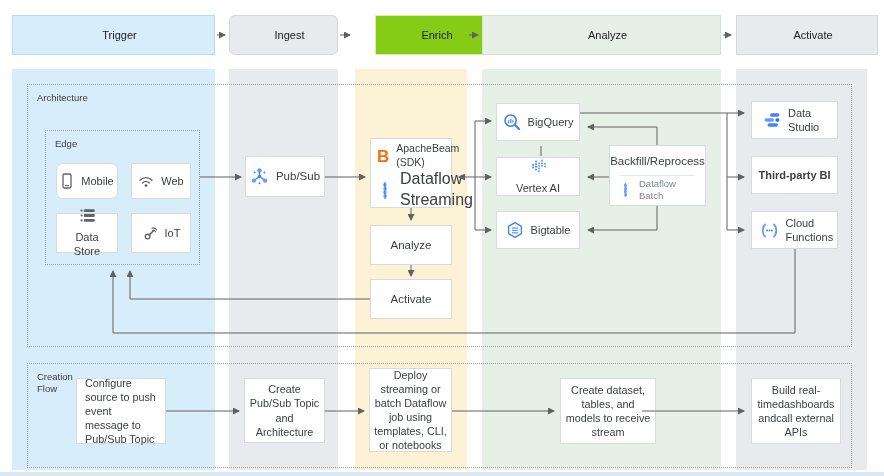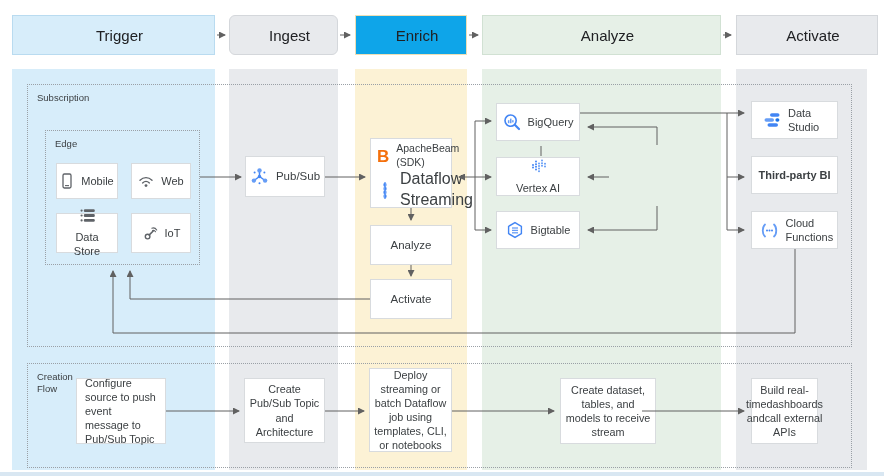--- a/index.html
+++ b/index.html
@@ -4,21 +4,21 @@
 <style>
   html,body{margin:0;padding:0;background:#fff;}
   #canvas{
     position:relative;width:884px;height:476px;background:#ffffff;overflow:hidden;
     font-family:"Liberation Sans","DejaVu Sans",sans-serif;color:#3C4043;
   }
   .band{position:absolute;top:69px;height:401px;z-index:1;}
   .hdr{
     position:absolute;top:15px;height:40px;z-index:2;box-sizing:border-box;
     border:1px solid transparent;display:flex;align-items:center;justify-content:center;
-    font-size:15px;color:#202124;padding-left:12px;
+    font-size:11px;color:#202124;padding-left:12px;
   }
   .sect{position:absolute;border:1px dotted #9AA0A6;z-index:3;box-sizing:border-box;}
   .sect-label{position:absolute;left:9px;top:7px;font-size:9.5px;color:#3C4043;line-height:1.25;}
   .node{
     position:absolute;background:#fff;border:1px solid #D8DBDE;z-index:4;box-sizing:border-box;
     display:flex;align-items:center;justify-content:center;gap:7px;
     font-size:11px;line-height:1.3;color:#3C4043;text-align:center;padding:2px 4px;
   }
   .node .lbl{flex:0 1 auto;}
   .node .lbl.left{text-align:left;}
@@ -47,41 +47,41 @@
   <div class="band" style="left: 736px; width: 131px; background: rgb(232, 234, 237); border-color: rgb(212, 215, 219);"></div>
 
   <div id="bottom-strip"></div>
 
   <div class="hdr" style="left: 12px; width: 203px; background: rgb(215, 237, 250); border-color: rgb(185, 219, 240);">
       <span>Trigger</span>
     </div>
   <div class="hdr" style="left: 229px; width: 109px; background: rgb(232, 234, 237); border-color: rgb(212, 215, 219); border-radius: 6px;">
       <span>Ingest</span>
     </div>
-  <div class="hdr" style="left: 355px; width: 112px; background: #0ea5e9; border-color: rgb(237, 223, 182); text-align: right;">
+  <div class="hdr" style="left: 375px; width: 112px; background: #84cc16; border-color: rgb(237, 223, 182); text-align: right;">
       <span>Enrich</span>
     </div>
   <div class="hdr" style="left: 482px; width: 239px; background: rgb(230, 240, 231); border-color: rgb(209, 225, 211);">
       <span>Analyze</span>
     </div>
   <div class="hdr" style="left: 736px; width: 142px; background: rgb(232, 234, 237); border-color: rgb(212, 215, 219);">
       <span>Activate</span>
     </div>
 
   <div class="sect" style="left:27px;top:84px;width:825px;height:263px;">
-    <span class="sect-label">Subscription</span>
+    <span class="sect-label">Architecture</span>
   </div>
   <div class="sect" style="left:45px;top:130px;width:155px;height:135px;">
     <span class="sect-label">Edge</span>
   </div>
   <div class="sect" style="left:27px;top:363px;width:825px;height:105px;">
     <span class="sect-label" style="width:42px;display:block;">Creation Flow</span>
   </div>
 
-  <div class="node" style="left:56px;top:163px;width:62px;height:36px;">
+  <div class="node" style="left:56px;top:163px;width:62px;height:36px;border-radius:7px;">
     <span class="icon">
       <svg width="14" height="16" viewBox="0 0 14 16">
           <rect x="3" y="1" width="8" height="14" rx="1.4" fill="none" stroke="#5F6368" stroke-width="1.3"></rect>
           <line x1="5" y1="12.6" x2="9" y2="12.6" stroke="#5F6368" stroke-width="1.1"></line>
         </svg>
     </span>
     <span class="lbl">Mobile</span>
   </div>
 
   <div class="node" style="left:131px;top:163px;width:60px;height:36px;">
@@ -210,20 +210,33 @@
       <svg width="18" height="18" viewBox="0 0 18 18">
         <path d="M9,1.6 L15.4,5.3 L15.4,12.7 L9,16.4 L2.6,12.7 L2.6,5.3 Z" fill="none" stroke="#4285F4" stroke-width="1.4"></path>
         <line x1="6" y1="7" x2="12" y2="7" stroke="#669DF6" stroke-width="1.3"></line>
         <line x1="6" y1="9.4" x2="12" y2="9.4" stroke="#669DF6" stroke-width="1.3"></line>
         <line x1="6" y1="11.8" x2="12" y2="11.8" stroke="#669DF6" stroke-width="1.3"></line>
       </svg>
     </span>
     <span class="lbl">Bigtable</span>
   </div>
 
+  <div class="node stack" style="left:609px;top:145px;width:97px;height:61px;">
+    <div class="bf-title">Backfill/Reprocess</div>
+    <div class="divider inset"></div>
+    <div class="row" style="height:28px;padding:2px 9px;">
+      <span class="icon">
+        <svg width="13" height="14" viewBox="0 0 16 17">
+          <path d="M8,1 C4.6,4 11.4,5.5 8,8.5 C4.6,11.5 11.4,13 8,16" fill="none" stroke="#4285F4" stroke-width="1.6" stroke-linecap="round"></path>
+          <path d="M8,1 C11.4,4 4.6,5.5 8,8.5 C11.4,11.5 4.6,13 8,16" fill="none" stroke="#669DF6" stroke-width="1.6" stroke-linecap="round"></path>
+        </svg>
+      </span>
+      <span class="lbl left muted">Dataflow Batch</span>
+    </div>
+  </div>
 
   <div class="node" style="left:751px;top:101px;width:87px;height:38px;">
     <span class="icon">
       <svg width="18" height="16" viewBox="0 0 18 16">
         <rect x="7" y="1.2" width="9.5" height="3.6" rx="1.8" fill="#4285F4"></rect>
         <rect x="1.5" y="6.2" width="9.5" height="3.6" rx="1.8" fill="#669DF6"></rect>
         <rect x="12.4" y="6.2" width="4" height="3.6" rx="1.8" fill="#1A73E8"></rect>
         <rect x="4.5" y="11.2" width="10.5" height="3.6" rx="1.8" fill="#4285F4"></rect>
       </svg>
     </span>
@@ -252,21 +265,21 @@
   </div>
   <div class="node flow-box" style="left:244px;top:378px;width:81px;height:65px;">
     <span class="lbl">Create Pub/Sub Topic and Architecture</span>
   </div>
   <div class="node flow-box" style="left:369px;top:368px;width:83px;height:84px;">
     <span class="lbl">Deploy streaming or batch Dataflow job using templates, CLI, or notebooks</span>
   </div>
   <div class="node flow-box" style="left:560px;top:378px;width:96px;height:66px;">
     <span class="lbl">Create dataset, tables, and models to receive stream</span>
   </div>
-  <div class="node flow-box" style="left:751px;top:378px;width:67px;height:66px;">
+  <div class="node flow-box" style="left:751px;top:378px;width:90px;height:66px;">
     <span class="lbl">Build real-timedashboards andcall external APIs</span>
   </div>
 
   <svg id="connectors" width="884" height="476" viewBox="0 0 884 476">
     <defs>
       <marker id="arr" markerWidth="7" markerHeight="7" refX="6" refY="3.5" orient="auto" markerUnits="userSpaceOnUse">
         <path d="M0,0 L7,3.5 L0,7 Z" fill="#616161"></path>
       </marker>
     </defs>
     <g stroke="#616161" stroke-width="1" fill="none">

